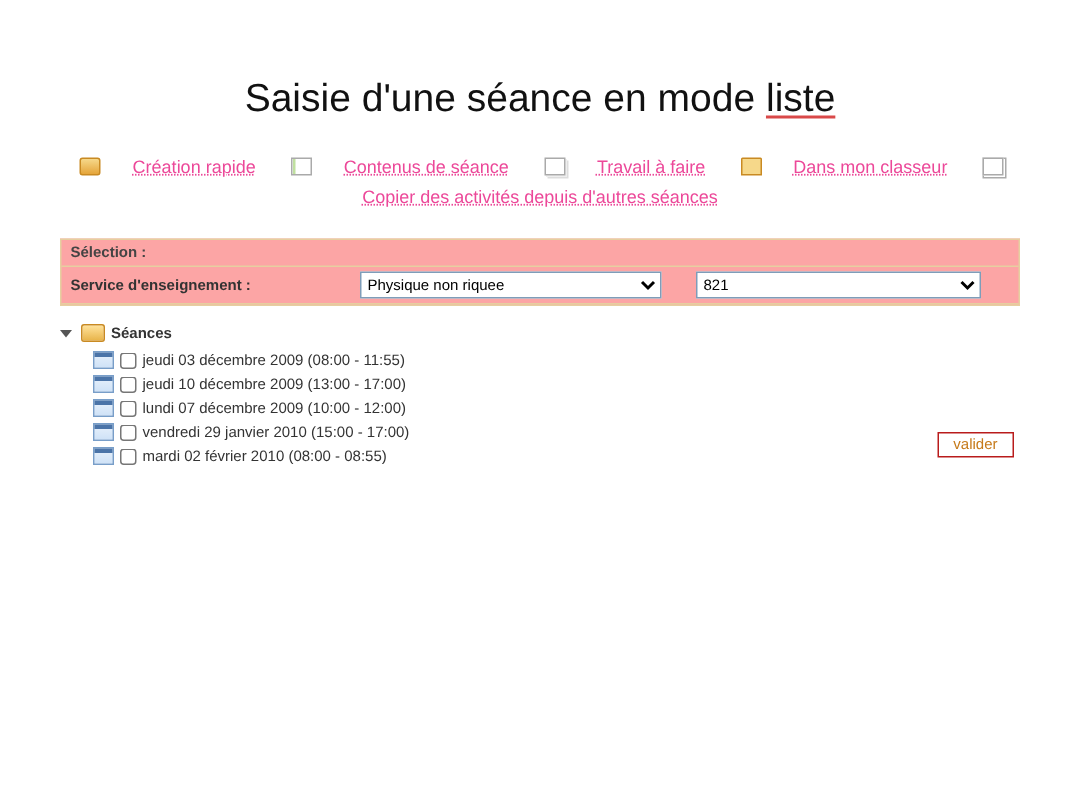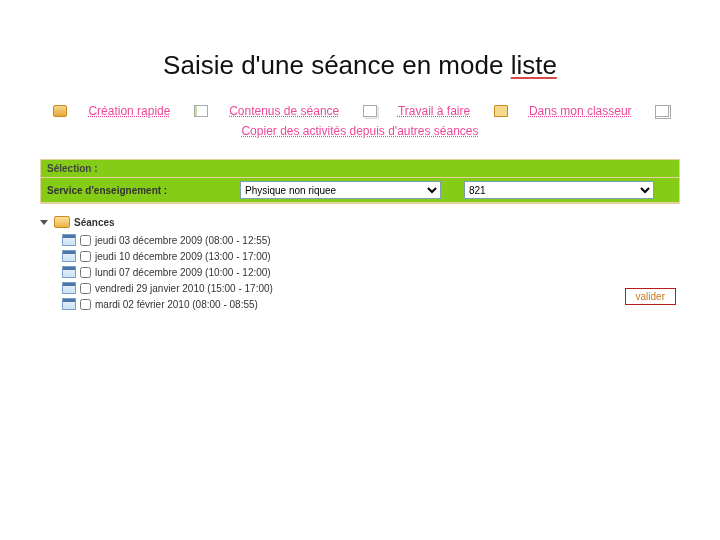--- a/index.html
+++ b/index.html
@@ -46,21 +46,21 @@
   }
   .ic-newdoc { background: linear-gradient(#f6d88a,#e5a53a); border:1px solid #c98a22; border-radius:2px; }
   .ic-page   { background: #fff; border:1px solid #aaa; box-shadow: inset 2px 0 #c0e0a0; }
   .ic-pages  { background: #fff; border:1px solid #aaa; box-shadow: 1px 1px 0 #eee, 2px 2px 0 #ddd; }
   .ic-folder { background: #f6d88a; border:1px solid #c98a22; border-radius:1px 1px 0 0; }
   .ic-copy   { background: #fff; border:1px solid #aaa; box-shadow: 1px 1px 0 #fff, 1px 1px 0 1px #aaa; }
 
   .panel {
     margin: 0 40px;
     border: 1px solid #e6cfa0;
-    background: #84cc16;
+    background: #fca5a5;
     position: relative;
   }
   .panel .sel-header {
     border-bottom: 1px solid #e6cfa0;
     padding: 3px 6px;
     font-weight: bold;
     font-size: 10px;
     color: #444;
   }
   .panel .row {
@@ -174,21 +174,21 @@
 <div class="seances">
   <div class="seances-header">
     <span class="tri-down"></span>
     <span class="folder-open"></span>
     <span>Séances</span>
   </div>
   <ul class="item-list">
     <li>
       <span class="cal-ic"></span>
       <input type="checkbox" style="">
-      <span>jeudi 03 décembre 2009 (08:00 - 12:55)</span>
+      <span>jeudi 03 décembre 2009 (08:00 - 11:55)</span>
     </li>
     <li>
       <span class="cal-ic"></span>
       <input type="checkbox" style="">
       <span>jeudi 10 décembre 2009 (13:00 - 17:00)</span>
     </li>
     <li>
       <span class="cal-ic"></span>
       <input type="checkbox" style="">
       <span>lundi 07 décembre 2009 (10:00 - 12:00)</span>

